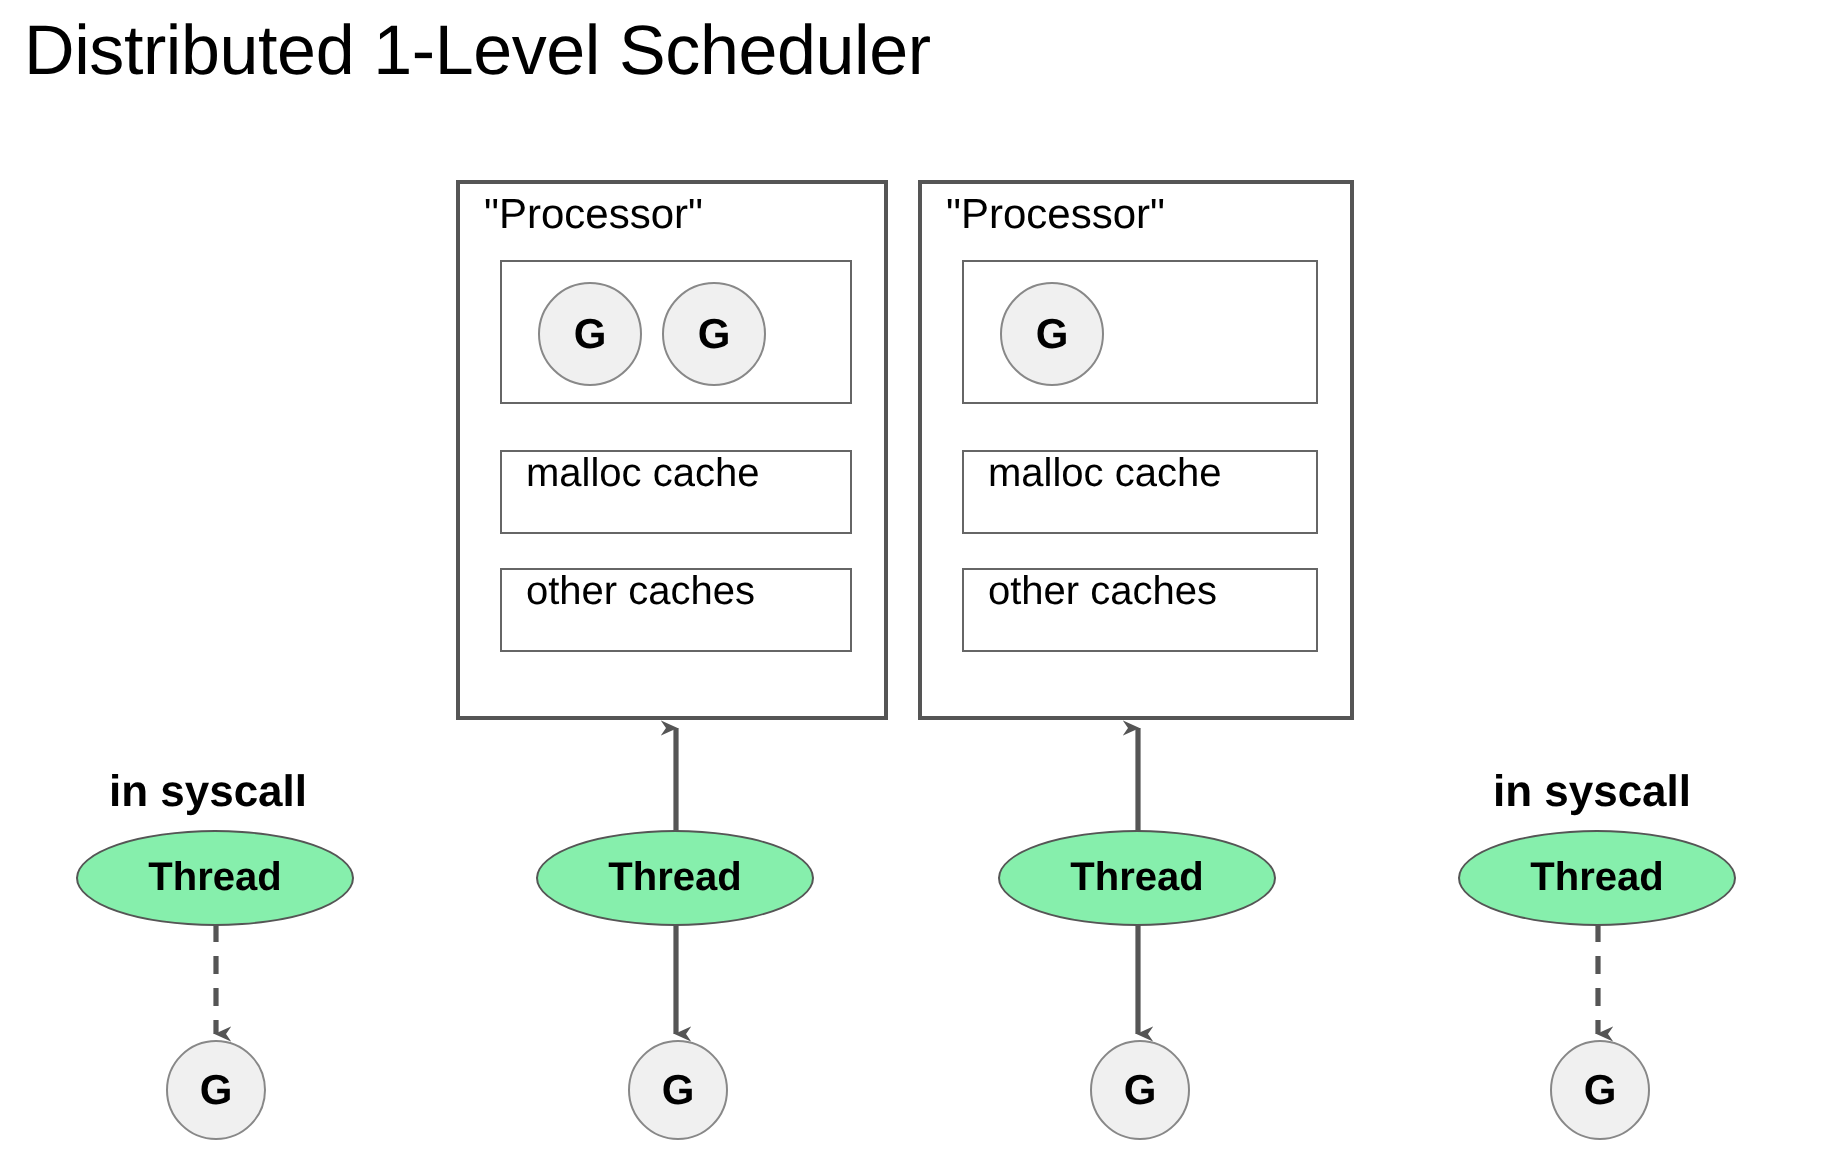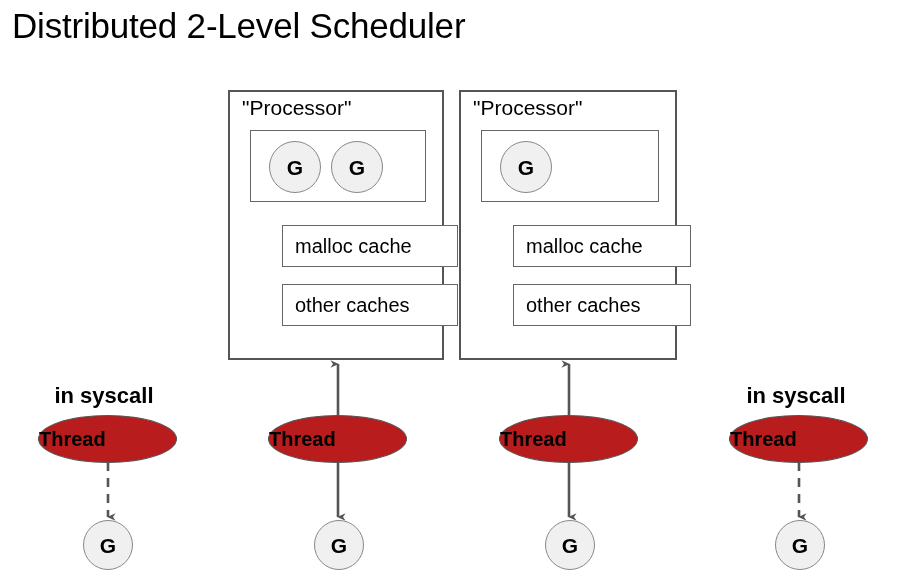--- a/index.html
+++ b/index.html
@@ -46,22 +46,21 @@
     box-sizing: border-box;
     background: #ffffff;
     border: 1.5px solid #666666;
   }
   .cache-box {
     position: absolute;
     box-sizing: border-box;
     background: #ffffff;
     border: 1.5px solid #666666;
     display: flex;
-    align-items: center;
-    margin-left: 32px;
+    align-items: flex-start;
   }
   .cache-label {
     font-size: 20px;
     font-weight: 400;
     padding-left: 12px;
     white-space: nowrap;
   }
 
   
   .g-circle {
@@ -77,25 +76,26 @@
   .g-circle span {
     font-size: 21px;
     font-weight: bold;
     line-height: 1;
   }
 
   
   .thread-ellipse {
     position: absolute;
     box-sizing: border-box;
-    background: #b91c1c;
+    background: #86efac;
     border: 1.5px solid #555555;
     border-radius: 50%;
     display: flex;
     align-items: center;
+    justify-content: center;
   }
   .thread-ellipse span {
     font-size: 20px;
     font-weight: bold;
     line-height: 1;
   }
   .syscall-label {
     position: absolute;
     font-size: 22px;
     font-weight: bold;
@@ -109,21 +109,21 @@
     left: 0;
     top: 0;
     width: 924px;
     height: 588px;
     pointer-events: none;
   }
 </style>
 </head>
 <body>
 
-<div id="diagram-title">Distributed 2-Level Scheduler</div>
+<div id="diagram-title">Distributed 1-Level Scheduler</div>
 
 <div class="processor-card" style="left:228px; top:90px; width:216px; height:270px;">
 
   <div class="processor-label">"Processor"</div>
 
   <div class="g-queue-box" style="left:20px; top:38px; width:176px; height:72px;">
 
     <div class="g-circle" style="left:18px; top:10px; width:52px; height:52px;">
       <span>G</span>
     </div>

